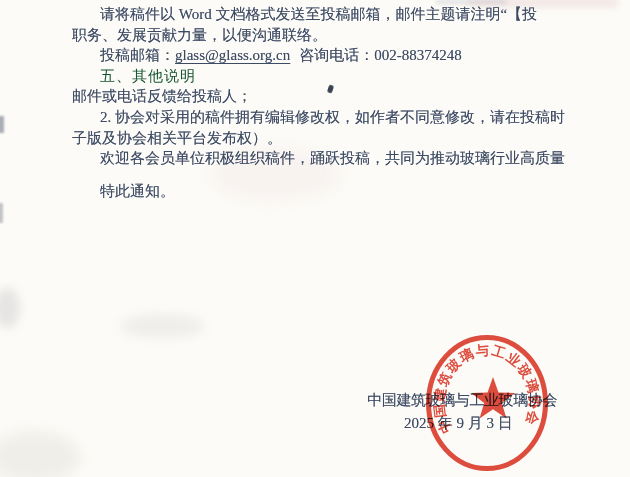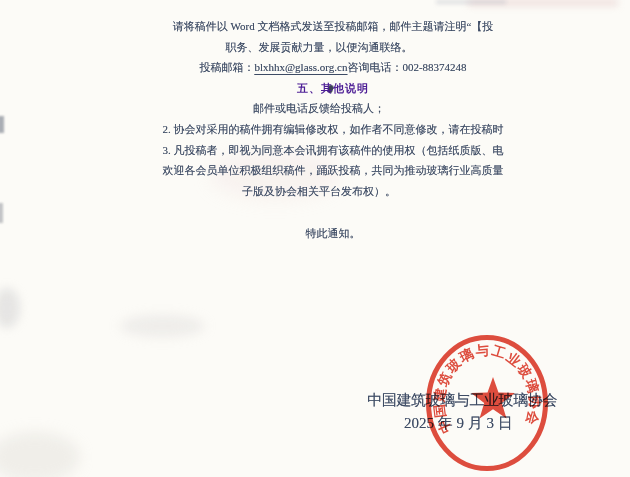--- a/index.html
+++ b/index.html
@@ -18,36 +18,35 @@
   .a-top-center  { left:436px; top:0;     width:70px;  height:4px;  background:rgba(170,175,185,.35); filter:blur(2px); }
   .a-left-edge1  { left:-2px;  top:116px; width:6px;   height:17px; background:rgba(70,80,100,.45);  filter:blur(1px); }
   .a-left-edge2  { left:-2px;  top:203px; width:5px;   height:20px; background:rgba(90,95,110,.35);  filter:blur(1px); }
   .a-left-smudge { left:-6px;  top:288px; width:26px;  height:40px; background:rgba(190,188,192,.35); filter:blur(5px); border-radius:50%; }
   .a-mid-pink    { left:210px; top:150px; width:130px; height:50px; background:rgba(238,214,214,.22); filter:blur(9px); border-radius:50%; }
   .a-below-close { left:120px; top:315px; width:85px;  height:22px; background:rgba(205,202,200,.28); filter:blur(6px); border-radius:50%; }
   .a-bottom-left { left:-10px; top:432px; width:90px;  height:50px; background:rgba(212,208,202,.30); filter:blur(7px); border-radius:50%; }
   .a-dot-mark    { left:328px; top:85px;  width:5px;   height:8px;  background:#3a4254; border-radius:2px; transform:rotate(18deg); filter:blur(.4px); }
 
   .doc-body {
-    position:absolute; left:72px; top:16px; width:494px;
-    font-size:11px; line-height:20.6px;
+    position:absolute; left:72px; top:4px; width:494px;
+    font-size:15px; line-height:20.6px;
     white-space:nowrap;
     text-shadow:0 0 .4px rgba(61,75,100,.55);
-    text-align:center;
   }
   .line { height:20.6px; }
   .indent { padding-left:28px; }
   .heading {
     font-family:"Liberation Sans","DejaVu Sans",sans-serif;
-    font-weight:700; color:#4c1d95; letter-spacing:1px;
+    font-weight:400; color:#14532d; letter-spacing:1px;
     text-shadow:none;
   }
-  .closing { margin-top:22px; }
+  .closing { margin-top:12px; }
   .underline { text-decoration:underline; text-underline-offset:3px; }
-  .phone-label { }
+  .phone-label { margin-left:9px; }
 
   .signature-org {
     position:absolute; top:391px; right:73px;
     font-size:15px; letter-spacing:-0.4px;
     color:#3d4b64; white-space:nowrap;
     text-shadow:0 0 .4px rgba(61,75,100,.55);
   }
   .signature-date {
     position:absolute; top:414px; left:404px;
     font-size:15px; color:#3d4b64; white-space:nowrap;
@@ -78,33 +77,32 @@
   <div class="artifact a-below-close"></div>
   <div class="artifact a-bottom-left"></div>
   <div class="artifact a-dot-mark"></div>
 
   <div class="doc-body">
 
     <div class="line indent">请将稿件以 Word 文档格式发送至投稿邮箱，邮件主题请注明“【投</div>
     <div class="line">职务、发展贡献力量，以便沟通联络。</div>
 
     <div class="line indent">
-      <span>投稿邮箱：</span><span class="underline">blxhhx@glass.org.cn</span><span class="phone-label">咨询电话：</span><span>002-88374248</span>
+      <span>投稿邮箱：</span><span class="underline">glass@glass.org.cn</span><span class="phone-label">咨询电话：</span><span>002-88374248</span>
     </div>
 
     <div class="line indent heading">五、其他说明</div>
 
     <div class="line">邮件或电话反馈给投稿人；</div>
 
     <div class="line indent">2. 协会对采用的稿件拥有编辑修改权，如作者不同意修改，请在投稿时</div>
 
-    <div class="line indent">3. 凡投稿者，即视为同意本会讯拥有该稿件的使用权（包括纸质版、电</div>
+    <div class="line">子版及协会相关平台发布权）。</div>
+
     <div class="line indent">欢迎各会员单位积极组织稿件，踊跃投稿，共同为推动玻璃行业高质量</div>
-
-    <div class="line">子版及协会相关平台发布权）。</div>
 
     <div class="line indent closing">特此通知。</div>
   </div>
 
   <div class="signature-org">中国建筑玻璃与工业玻璃协会</div>
   <div class="signature-date">2025 年 9 月 3 日</div>
 
   <div class="seal">
     <svg viewBox="0 0 126 138" xmlns="http://www.w3.org/2000/svg">
       <ellipse cx="63" cy="68" rx="58.5" ry="65.5" fill="none" stroke-width="5" stroke="#dd3a2b"></ellipse>

